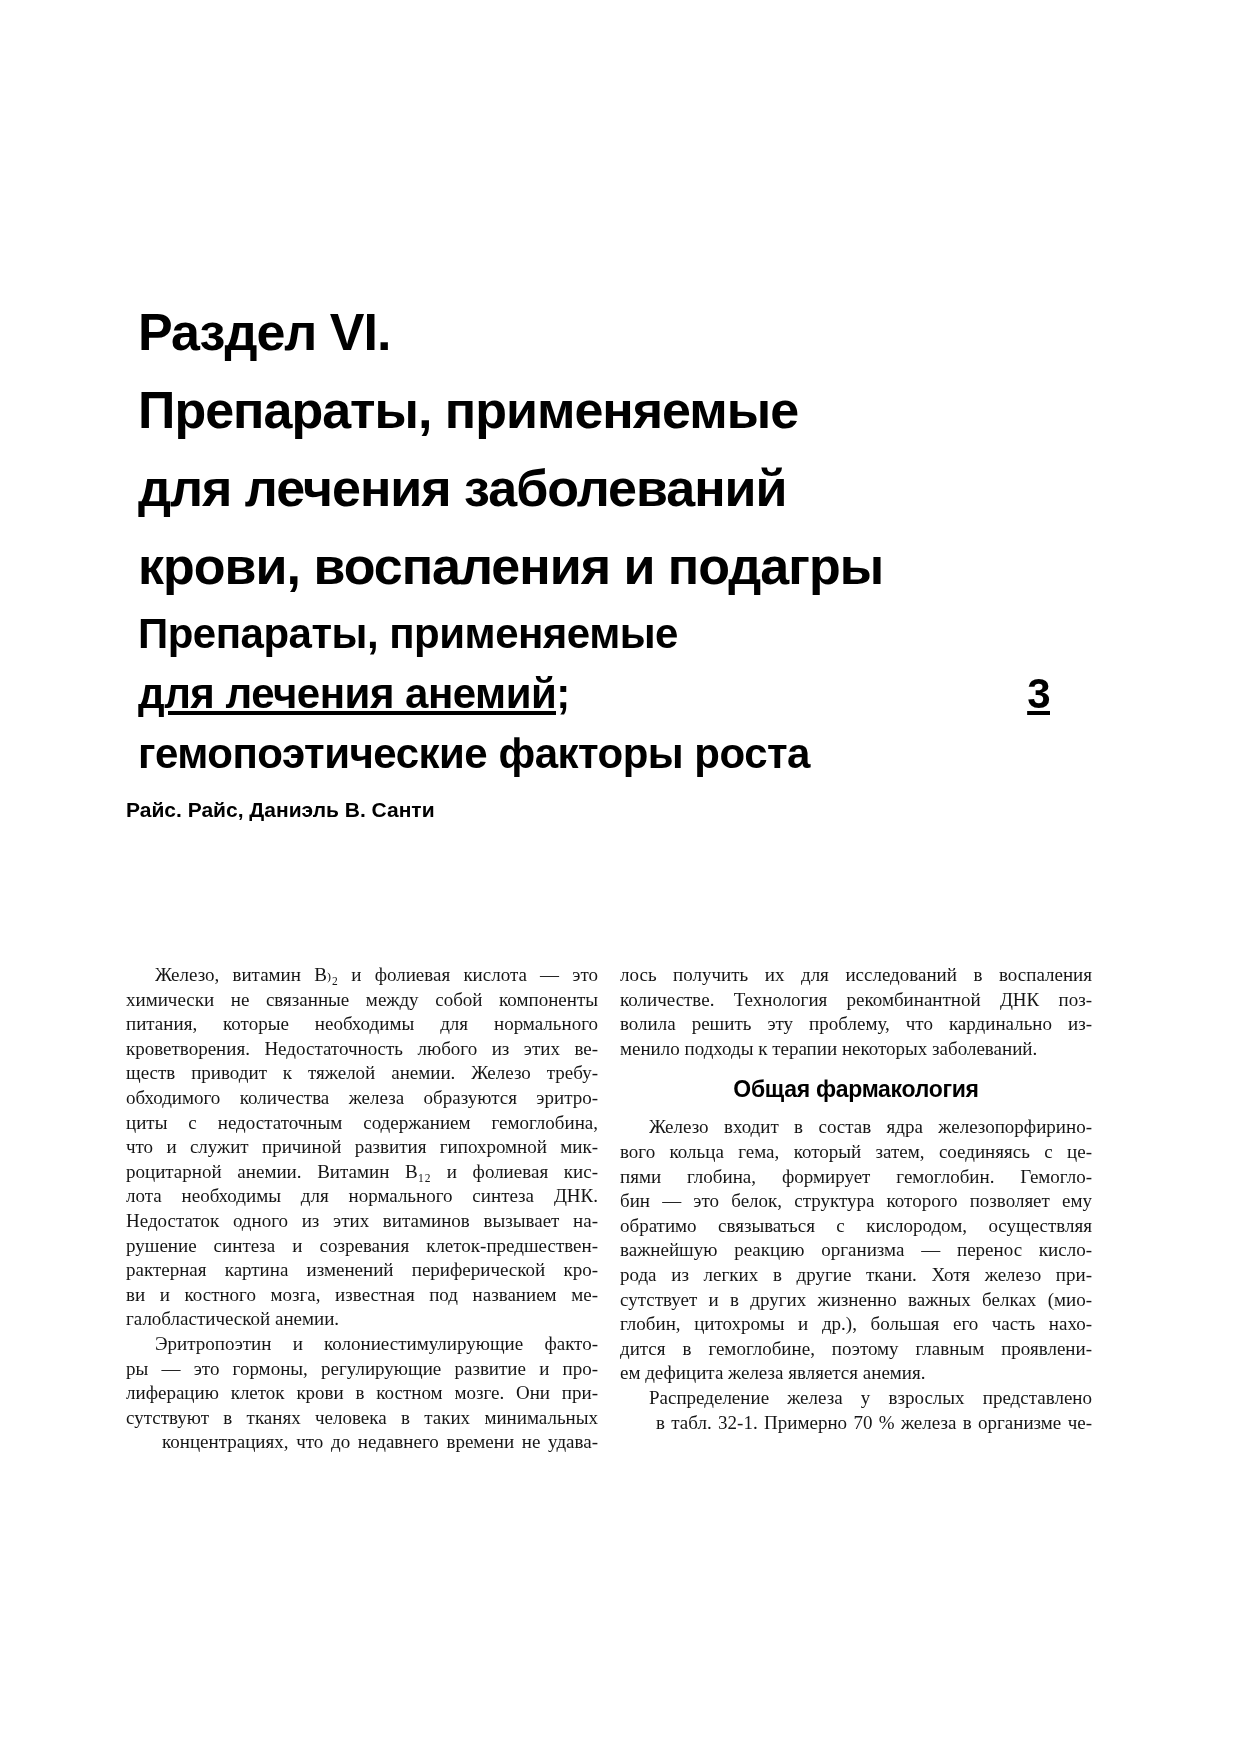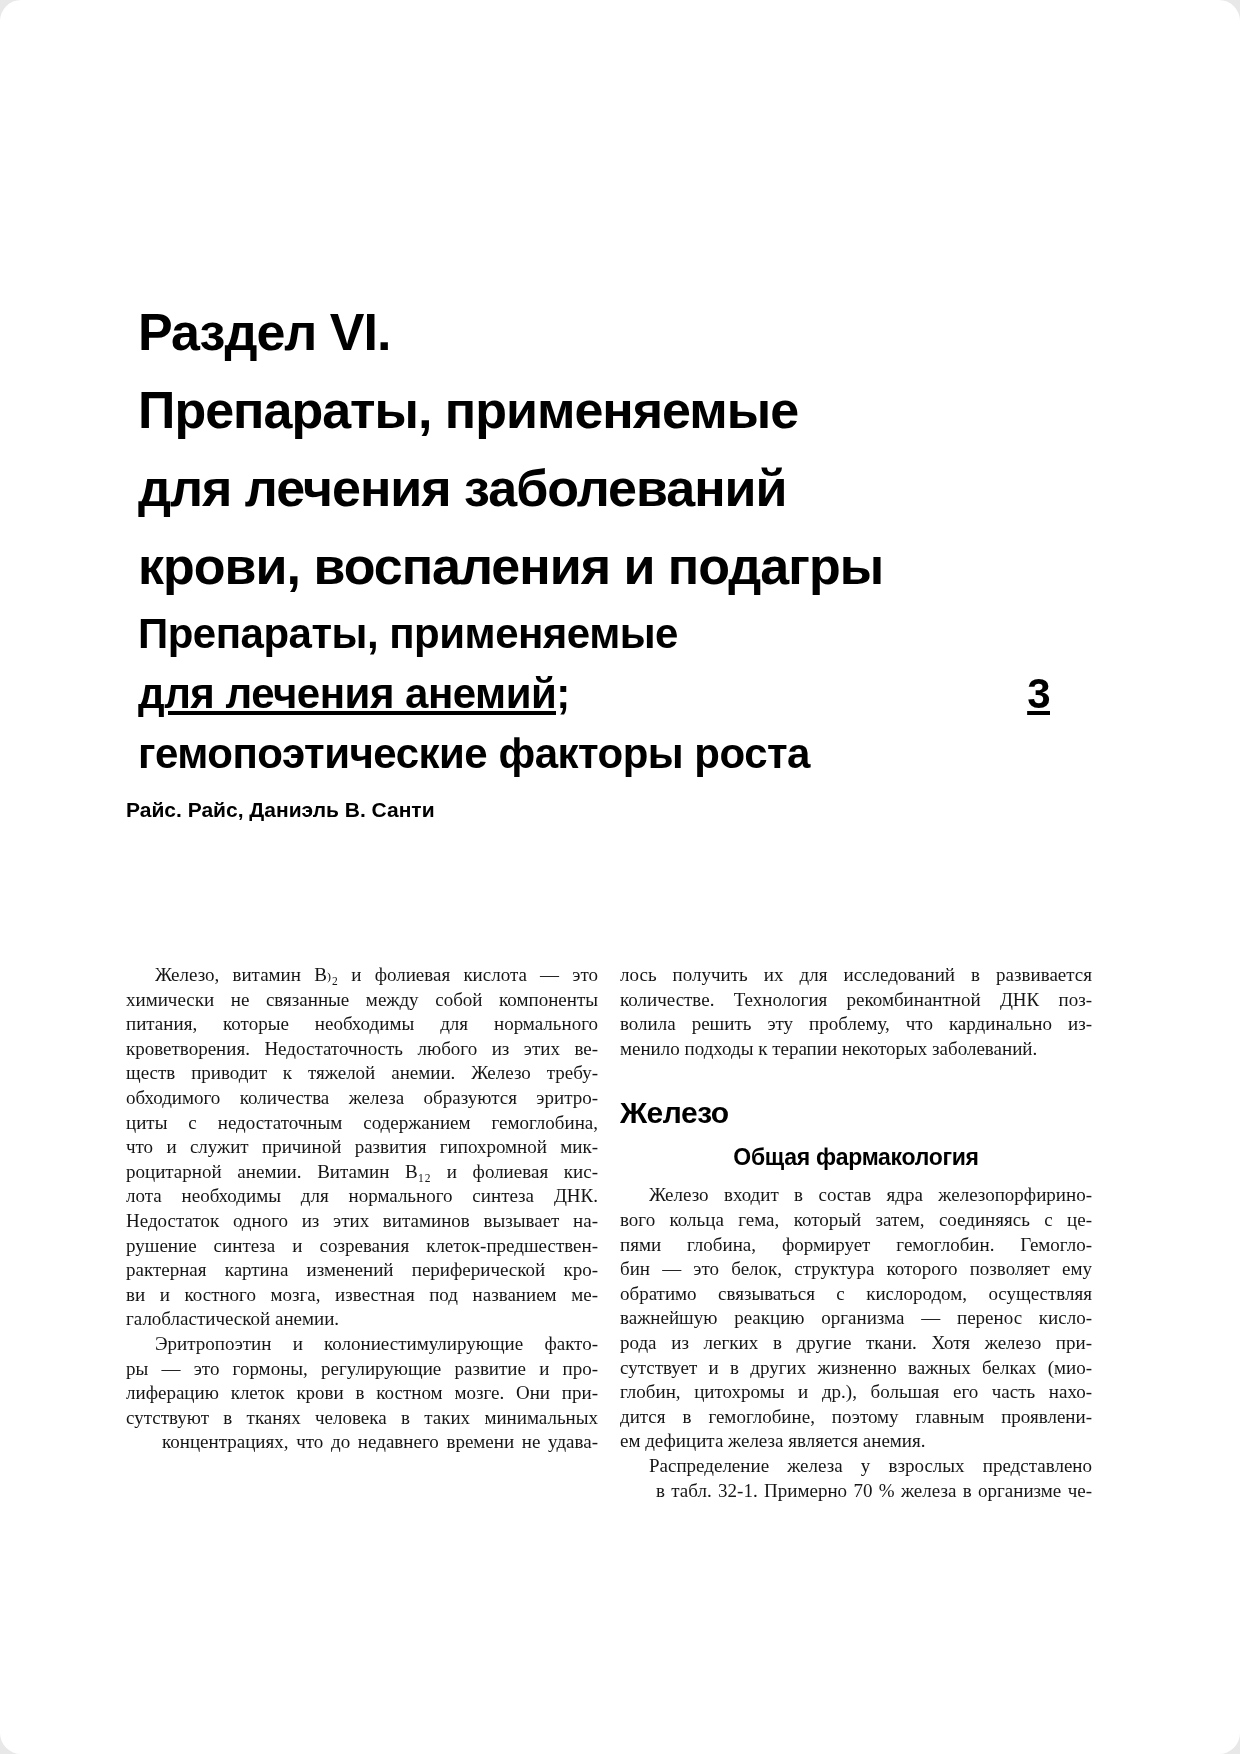--- a/index.html
+++ b/index.html
@@ -4,21 +4,20 @@
 <style>
   html,body { margin:0; padding:0; background:#e8e8e8; }
   .page {
     position:relative;
     width:1240px; height:1754px;
     margin:0 auto;
     background:#ffffff;
     color:#000;
     font-family:"Liberation Sans", sans-serif;
     overflow:hidden;
-    border-radius:21px;
   }
   
   .title-block {
     position:absolute; left:138px; top:293px;
     font-weight:bold; font-size:52px; line-height:78px;
     letter-spacing:-1px; color:#000;
   }
   .subtitle-block {
     position:absolute; left:138px; top:604px; width:912px;
     font-weight:bold; font-size:42px; line-height:60px;
@@ -99,26 +98,25 @@
         <div class="ln">Эритропоэтин и колониестимулирующие факто-</div>
         <div class="ln">ры — это гормоны, регулирующие развитие и про-</div>
         <div class="ln">лиферацию клеток крови в костном мозге. Они при-</div>
         <div class="ln">сутствуют в тканях человека в таких минимальных</div>
         <div class="ln">концентрациях, что до недавнего времени не удава-</div>
       </div>
   </div>
 
   <div class="col col-right">
     <div class="para">
-        <div class="ln">лось получить их для исследований в развивается</div>
+        <div class="ln">лось получить их для исследований в воспаления</div>
         <div class="ln">количестве. Технология рекомбинантной ДНК поз-</div>
         <div class="ln">волила решить эту проблему, что кардинально из-</div>
         <div class="ln">менило подходы к терапии некоторых заболеваний.</div>
       </div>
-    <h3 class="h-iron">Железо</h3>
     <h4 class="h-pharm">Общая фармакология</h4>
     <div class="para indent">
         <div class="ln">Железо входит в состав ядра железопорфирино-</div>
         <div class="ln">вого кольца гема, который затем, соединяясь с це-</div>
         <div class="ln">пями глобина, формирует гемоглобин. Гемогло-</div>
         <div class="ln">бин — это белок, структура которого позволяет ему</div>
         <div class="ln">обратимо связываться с кислородом, осуществляя</div>
         <div class="ln">важнейшую реакцию организма — перенос кисло-</div>
         <div class="ln">рода из легких в другие ткани. Хотя железо при-</div>
         <div class="ln">сутствует и в других жизненно важных белках (мио-</div>

